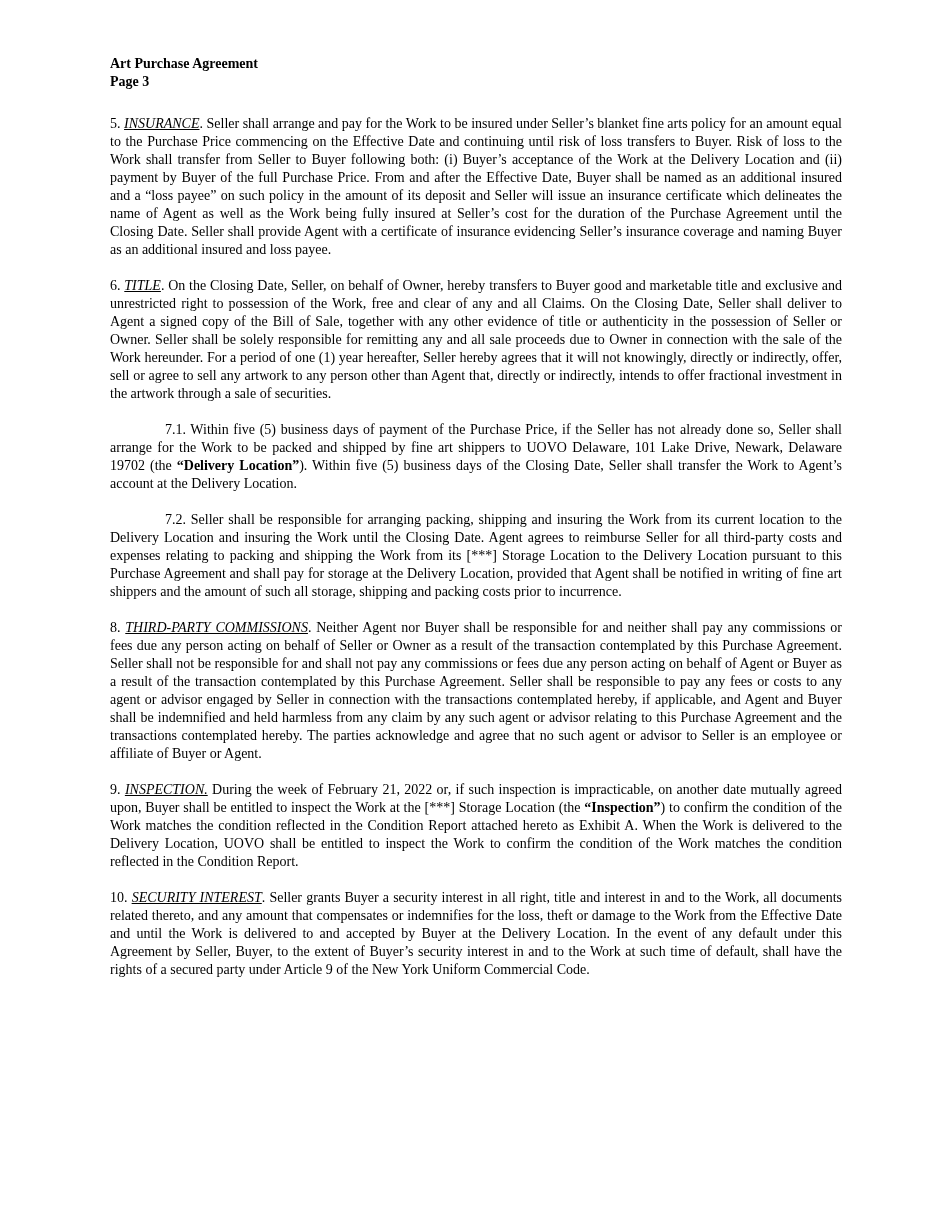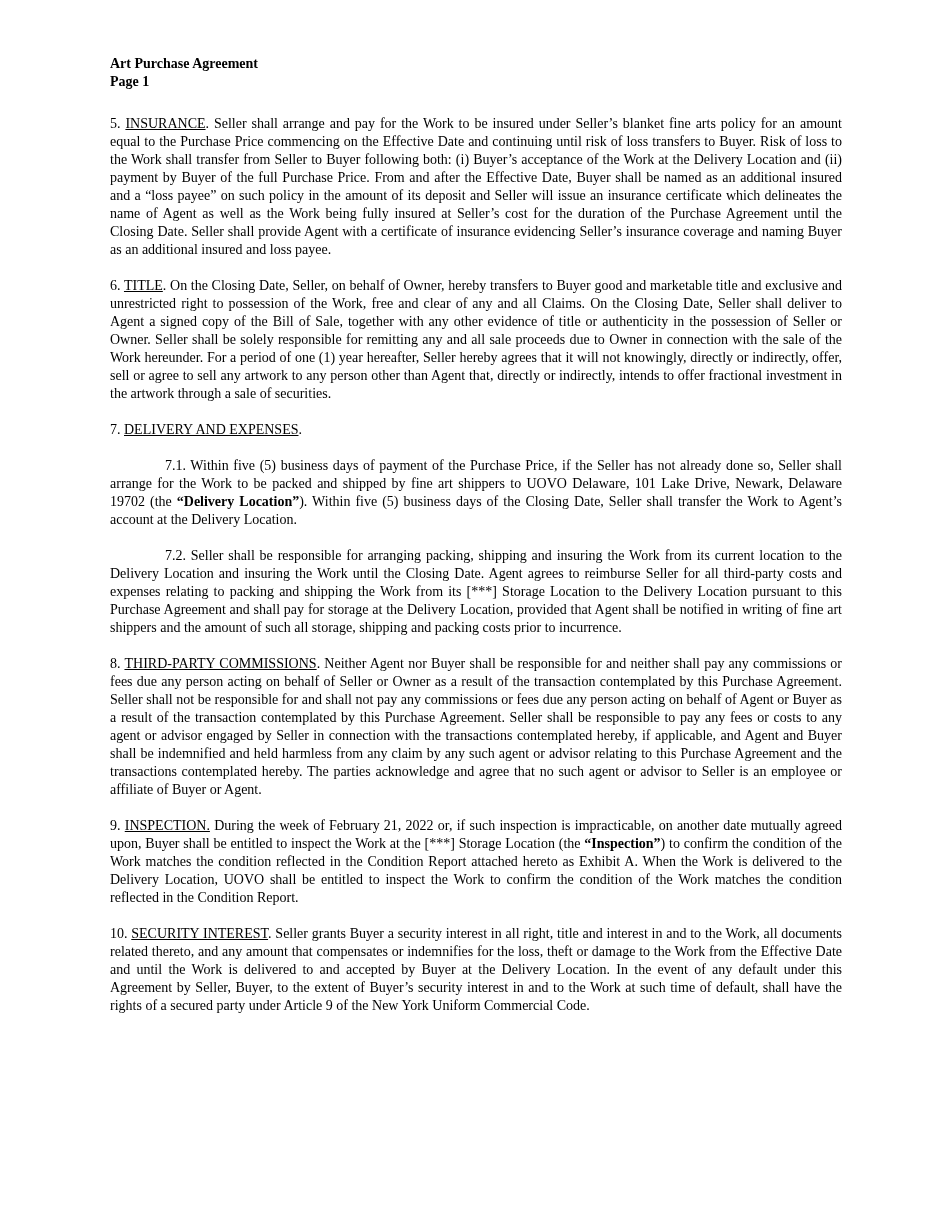--- a/index.html
+++ b/index.html
@@ -28,40 +28,40 @@
   }
   .para {
     margin: 0 0 18px 0;
     text-align: justify;
   }
   .para.indent {
     text-indent: 55px;
   }
   .u {
     text-decoration: underline;
+    font-style: italic;
   }
   .term {
     font-weight: bold;
   }
 </style>
 </head>
 <body>
 
 <div class="page">
 
   <header class="doc-header">
     <div>Art Purchase Agreement</div>
-    <div>Page 1</div>
+    <div>Page 3</div>
   </header>
 
   <p class="para"><span>5. </span><span class="u">INSURANCE</span><span>. Seller shall arrange and pay for the Work to be insured under Seller’s blanket fine arts policy for an amount equal to the Purchase Price commencing on the Effective Date and continuing until risk of loss transfers to Buyer. Risk of loss to the Work shall transfer from Seller to Buyer following both: (i) Buyer’s acceptance of the Work at the Delivery Location and (ii) payment by Buyer of the full Purchase Price. From and after the Effective Date, Buyer shall be named as an additional insured and a “loss payee” on such policy in the amount of its deposit and Seller will issue an insurance certificate which delineates the name of Agent as well as the Work being fully insured at Seller’s cost for the duration of the Purchase Agreement until the Closing Date. Seller shall provide Agent with a certificate of insurance evidencing Seller’s insurance coverage and naming Buyer as an additional insured and loss payee.</span></p>
 
   <p class="para"><span>6. </span><span class="u">TITLE</span><span>. On the Closing Date, Seller, on behalf of Owner, hereby transfers to Buyer good and marketable title and exclusive and unrestricted right to possession of the Work, free and clear of any and all Claims. On the Closing Date, Seller shall deliver to Agent a signed copy of the Bill of Sale, together with any other evidence of title or authenticity in the possession of Seller or Owner. Seller shall be solely responsible for remitting any and all sale proceeds due to Owner in connection with the sale of the Work hereunder. For a period of one (1) year hereafter, Seller hereby agrees that it will not knowingly, directly or indirectly, offer, sell or agree to sell any artwork to any person other than Agent that, directly or indirectly, intends to offer fractional investment in the artwork through a sale of securities.</span></p>
 
-  <p class="para"><span>7. </span><span class="u">DELIVERY AND EXPENSES</span><span>.</span></p>
 
   <p class="para indent"><span>7.1. Within five (5) business days of payment of the Purchase Price, if the Seller has not already done so, Seller shall arrange for the Work to be packed and shipped by fine art shippers to UOVO Delaware, 101 Lake Drive, Newark, Delaware 19702 (the </span><span class="term">“Delivery Location”</span><span>).  Within five (5) business days of the Closing Date, Seller shall transfer the Work to Agent’s account at the Delivery Location.</span></p>
 
   <p class="para indent"><span>7.2. Seller shall be responsible for arranging packing, shipping and insuring the Work from its current location to the Delivery Location and insuring the Work until the Closing Date. Agent agrees to reimburse Seller for all third-party costs and expenses relating to packing and shipping the Work from its [***] Storage Location to the Delivery Location pursuant to this Purchase Agreement and shall pay for storage at the Delivery Location, provided that Agent shall be notified in writing of fine art shippers and the amount of such all storage, shipping and packing costs prior to incurrence.</span></p>
 
   <p class="para"><span>8. </span><span class="u">THIRD-PARTY COMMISSIONS</span><span>.  Neither Agent nor Buyer shall be responsible for and neither shall pay any commissions or fees due any person acting on behalf of Seller or Owner as a result of the transaction contemplated by this Purchase Agreement. Seller shall not be responsible for and shall not pay any commissions or fees due any person acting on behalf of Agent or Buyer as a result of the transaction contemplated by this Purchase Agreement. Seller shall be responsible to pay any fees or costs to any agent or advisor engaged by Seller in connection with the transactions contemplated hereby, if applicable, and Agent and Buyer shall be indemnified and held harmless from any claim by any such agent or advisor relating to this Purchase Agreement and the transactions contemplated hereby. The parties acknowledge and agree that no such agent or advisor to Seller is an employee or affiliate of Buyer or Agent.</span></p>
 
   <p class="para"><span>9. </span><span class="u">INSPECTION.</span><span>  During the week of February 21, 2022 or, if such inspection is impracticable, on another date mutually agreed upon, Buyer shall be entitled to inspect the Work at the [***] Storage Location (the </span><span class="term">“Inspection”</span><span>) to confirm the condition of the Work matches the condition reflected in the Condition Report attached hereto as Exhibit A. When the Work is delivered to the Delivery Location, UOVO shall be entitled to inspect the Work to confirm the condition of the Work matches the condition reflected in the Condition Report.</span></p>
 
   <p class="para"><span>10. </span><span class="u">SECURITY INTEREST</span><span>.  Seller grants Buyer a security interest in all right, title and interest in and to the Work, all documents related thereto, and any amount that compensates or indemnifies for the loss, theft or damage to the Work from the Effective Date and until the Work is delivered to and accepted by Buyer at the Delivery Location. In the event of any default under this Agreement by Seller, Buyer, to the extent of Buyer’s security interest in and to the Work at such time of default, shall have the rights of a secured party under Article 9 of the New York Uniform Commercial Code.</span></p>

